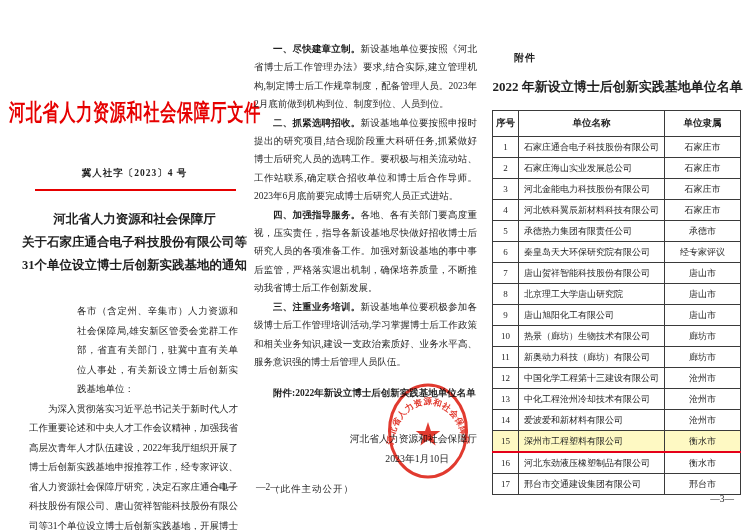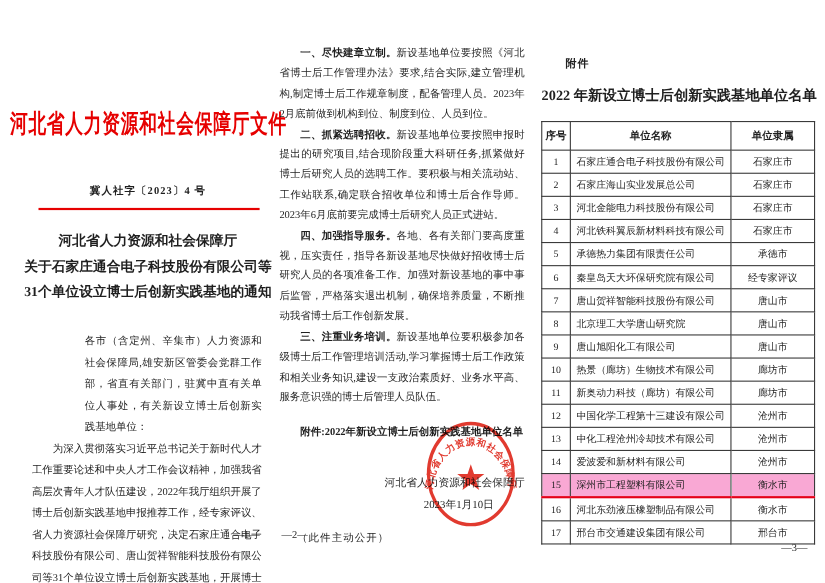--- a/index.html
+++ b/index.html
@@ -45,21 +45,21 @@
   #page3 .pagenum { right:16px; top:494px; }
 
   
   .attach-label { position:absolute; left:5px; top:51px; font-weight:bold; font-size:10px; letter-spacing:1px;margin-left:24px; }
   .table-title  { position:absolute; left:0; width:100%; top:78px; text-align:center; font-weight:bold; font-size:13px; }
   #units-table { position:absolute; left:7px; top:110px; width:248px; border-collapse:collapse; table-layout:fixed; font-size:9px; }
   #units-table th, #units-table td { border:1px solid #3a3a3a; overflow:hidden; white-space:nowrap;margin-top:16px; }
   #units-table thead th { height:23px; text-align:center; font-weight:bold; font-size:9.5px; }
   #units-table td { height:20px; text-align:center; padding:0 2px; }
   #units-table td.name { text-align:left; padding-left:5px; }
-  #units-table tr.hl td { background:#f9a8d4; border-bottom:2.5px solid #e50019; }
+  #units-table tr.hl td { background:#fef9c3; border-bottom:2.5px solid #e50019; }
 </style>
 </head>
 <body>
 
 <div id="canvas">
 
   <section id="page1">
     <div class="letterhead-wrap">
       <div class="letterhead">河北省人力资源和社会保障厅文件</div>
     </div>

